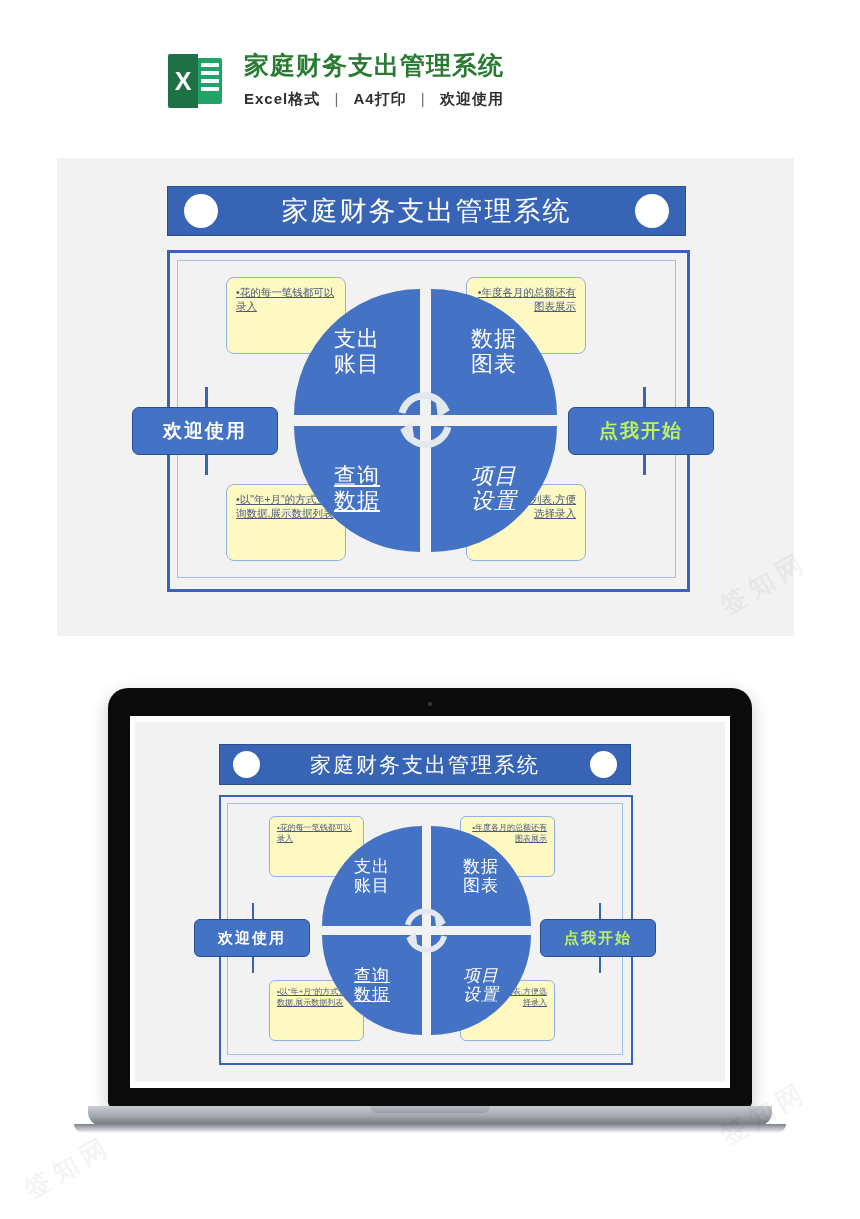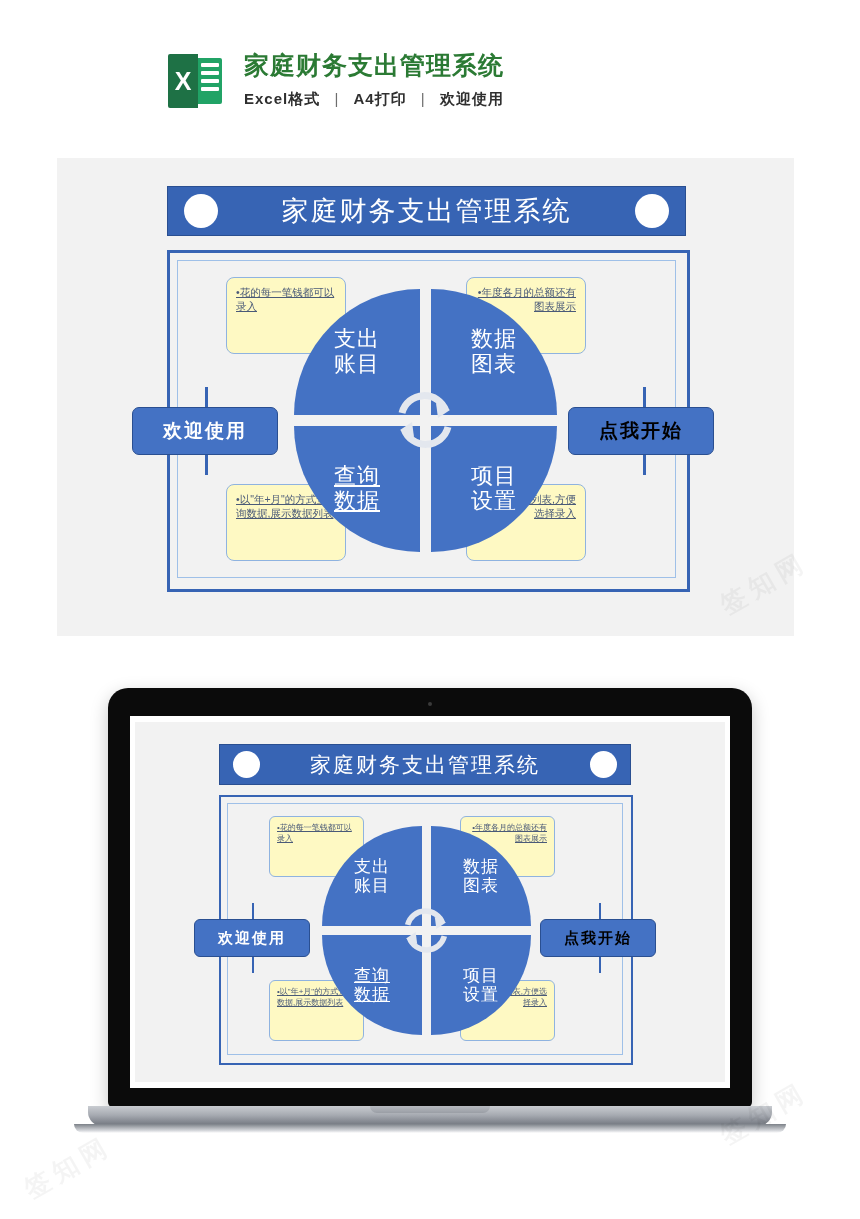--- a/index.html
+++ b/index.html
@@ -40,32 +40,32 @@
     position:absolute; background:#fef9c3; border:1px solid #8fb3e0; border-radius:8px;
     color:#4a5a78; line-height:1.32; box-sizing:border-box;text-decoration:underline;
   }
   .slide .tbox.r { text-align:right; }
   .slide .pill {
     position:absolute; background:#4472c4; border:1px solid #2a4f91; border-radius:7px;
     display:flex; align-items:center; justify-content:center; font-weight:bold; letter-spacing:2px;
     box-sizing:border-box; white-space:nowrap;
   }
   .slide .pill.left-pill { color:#ffffff; }
-  .slide .pill.right-pill { color:#000000; }
+  .slide .pill.right-pill { color:#bef264; }
   .slide .connector { position:absolute; background:#3764b4; }
   .slide .circle-wrap { position:absolute; }
   .slide .quad {
     position:absolute; background:#4472c4; color:#ffffff;
     display:flex; flex-direction:column; align-items:center; justify-content:center;
     line-height:1.12; letter-spacing:1px;
   }
   .slide .q-tl { border-radius:100% 0 0 0; }
   .slide .q-tr { border-radius:0 100% 0 0; }
   .slide .q-bl { border-radius:0 0 0 100%;text-decoration:underline; }
-  .slide .q-br { border-radius:0 0 100% 0; }
+  .slide .q-br { border-radius:0 0 100% 0;font-style:italic; }
   .slide .cycle { position:absolute; }
 
   
   #slide-top { left:57px; top:158px; width:737px; height:478px; }
   #slide-top .banner { left:110px; top:28px; width:517px; height:48px; }
   #slide-top .banner .btitle { font-size:27px; }
   #slide-top .banner .dot { width:34px; height:34px; }
   #slide-top .banner .dot.l { left:16px; top:7px; }
   #slide-top .banner .dot.r { right:16px; top:7px; }
   #slide-top .frame-out { left:110px; top:92px; width:517px; height:336px; }

